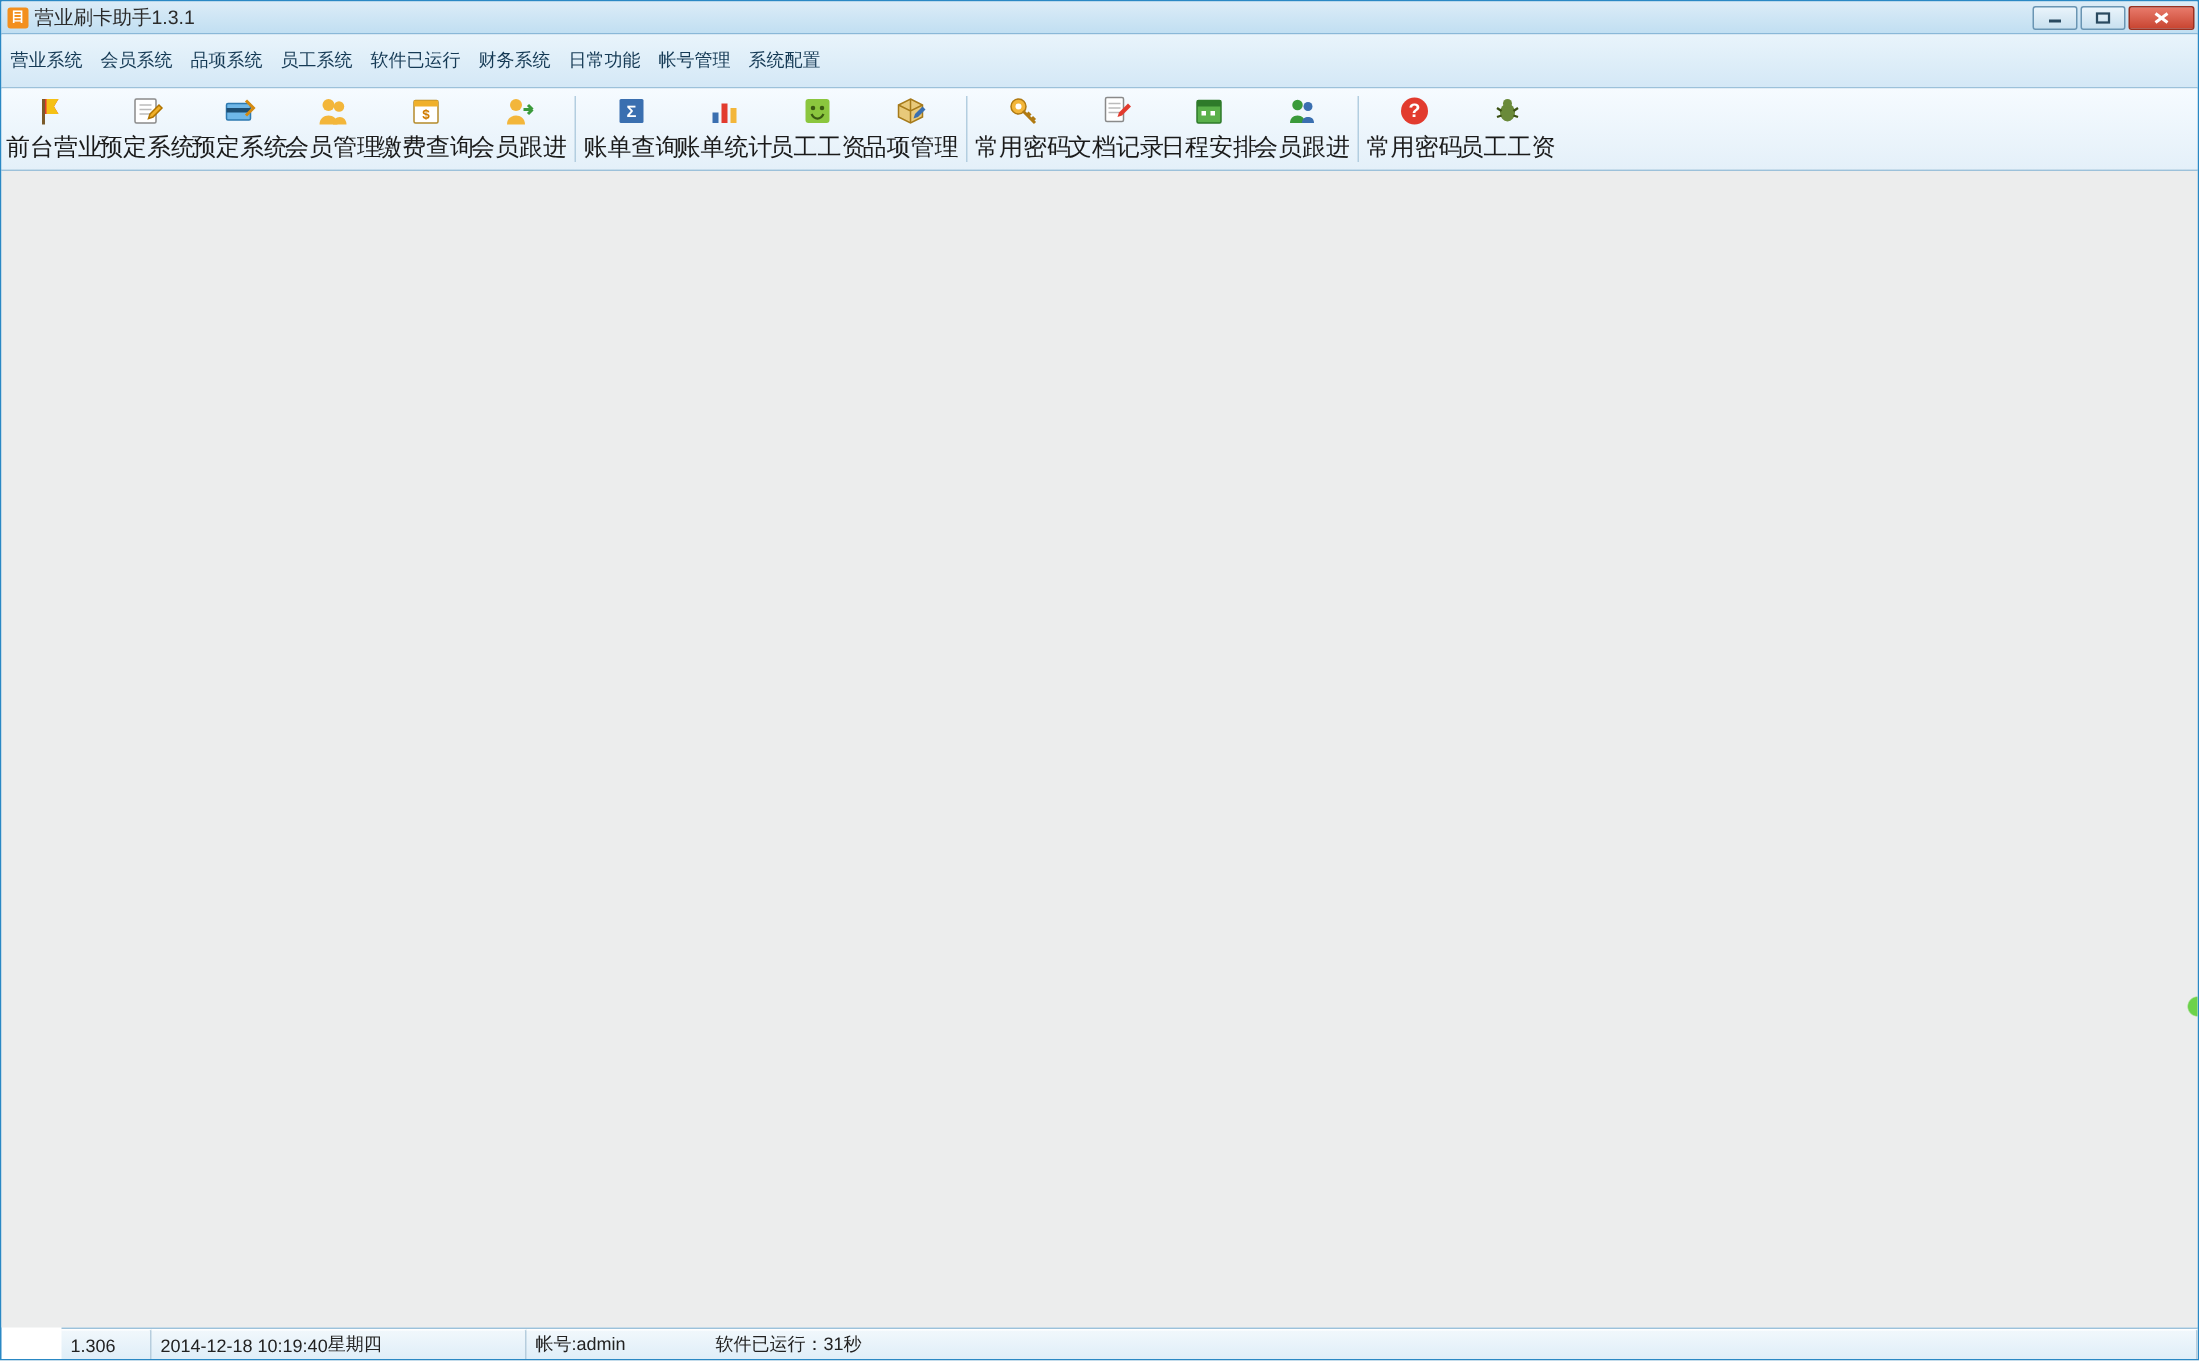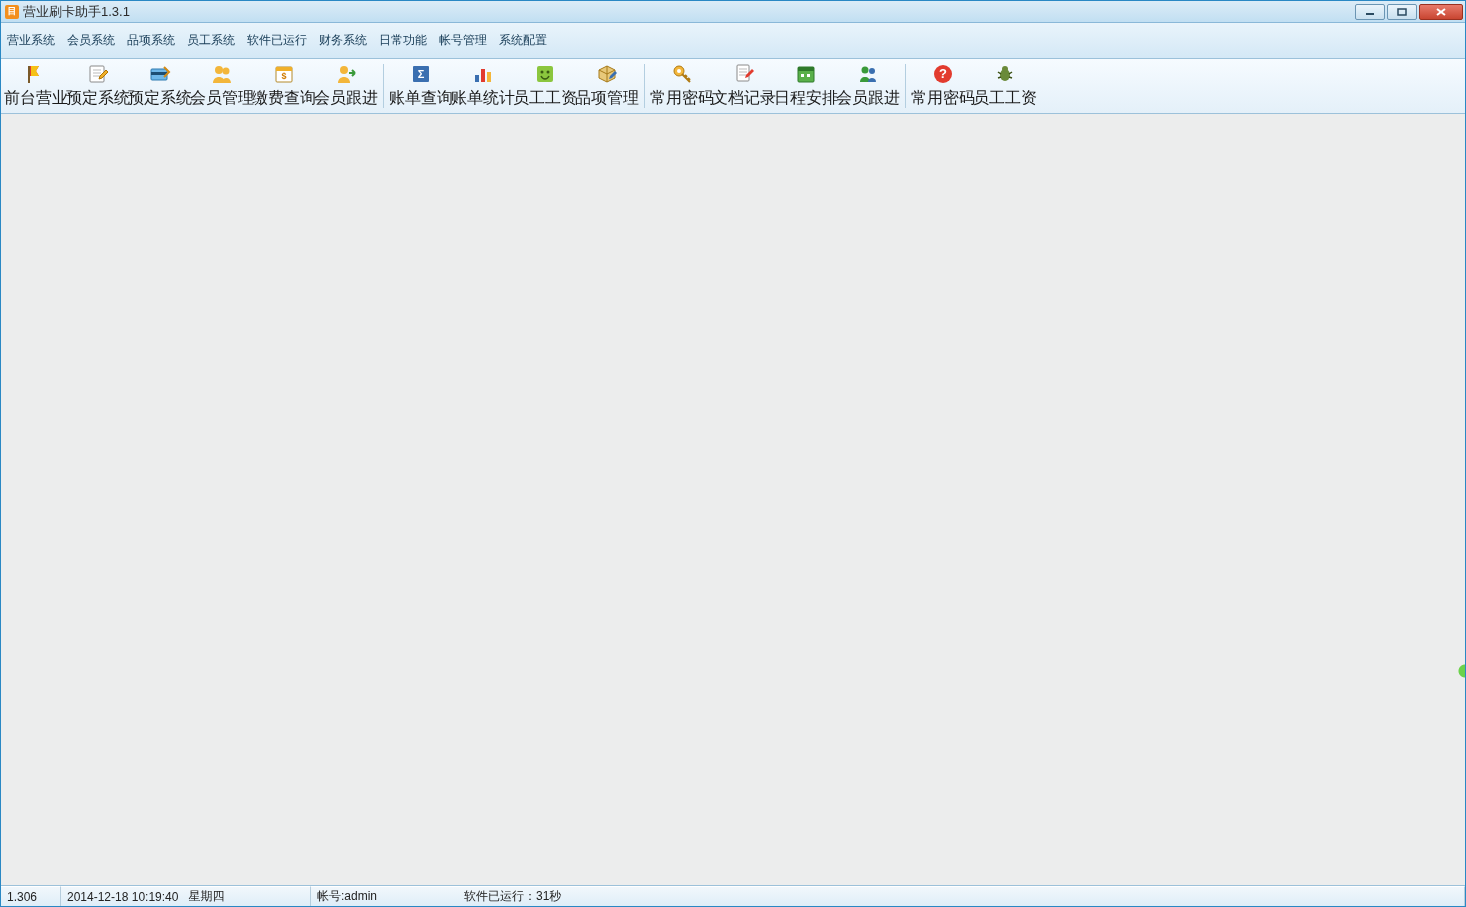--- a/index.html
+++ b/index.html
@@ -13,24 +13,24 @@
 .win-btn.close { width: 44px; background: linear-gradient(#e87a6b,#c84531); border-color:#9a3020; color:#fff; }
 .win-btn svg { display:block; }
 .menubar { height: 36px; background: linear-gradient(#e9f4fb,#d4e8f6); border-bottom: 1px solid #9cc1da; display:flex; align-items:center; padding: 0 6px; gap: 12px; }
 .menubar .menu-item { color: #153a55; cursor: default; }
 .toolbar { height: 55px; background: linear-gradient(#f6fbff,#e4f0f9); border-bottom: 1px solid #9cc1da; display:flex; align-items:center; padding: 2px 4px; }
 .tb-btn { width: 62px; height: 50px; display:flex; flex-direction:column; align-items:center; justify-content:center; gap:3px; border-right:0; }
 .tb-btn .ic { width: 22px; height: 22px; display:flex;align-items:center;justify-content:center; }
 .tb-btn .lbl { font-size: 16px; color:#1a1a1a; white-space:nowrap; }
 .tb-sep { width:1px; height:44px; background:#b3cee0; margin: 0 6px; }
 .content { flex:1; background:#eceded; border: 0; }
-.statusbar { height: 21px; background: linear-gradient(#f2f8fc,#dfeef8); border-top:1px solid #9cc1da; display:flex; align-items:stretch; font-size:12px; color:#222; }
+.statusbar { height: 21px; background: linear-gradient(#f2f8fc,#dfeef8); border-top:1px solid #9cc1da; display:flex; align-items:stretch; font-size:12px; color:#222;margin-left:40px; }
 .statusbar .cell { border-right:1px solid #b6cddd; border-top:1px solid #fff; padding: 2px 6px; display:flex; align-items:center; white-space:nowrap; }
-.statusbar .cell.dt { gap: 10px; }
-.statusbar .flex { flex:1;gap:27px; }
+.statusbar .cell.dt { }
+.statusbar .flex { flex:1; }
 
 .edge-blob { position:absolute; right:0; top:640px; width:10px; height:60px; background: radial-gradient(circle at 10px 30px, #6cd24b 0, #6cd24b 6px, transparent 7px); pointer-events:none;}
 .window { position:relative; }
 </style>
 </head>
 <body>
 
 <div class="window">
   <div class="titlebar">
     <div class="app-icon">目</div>

